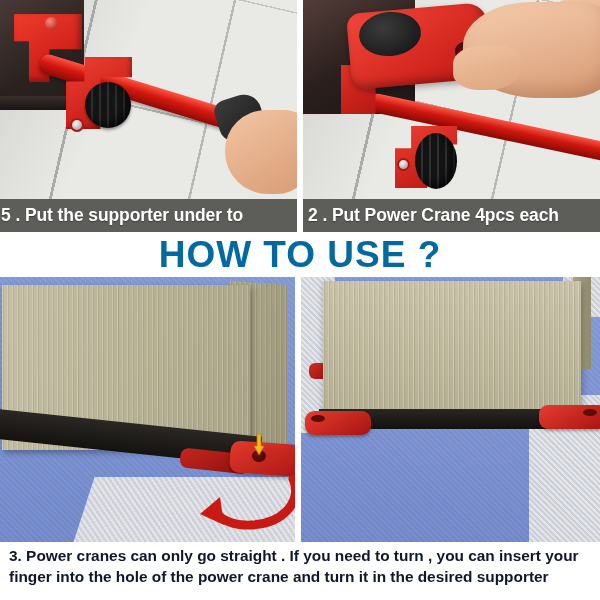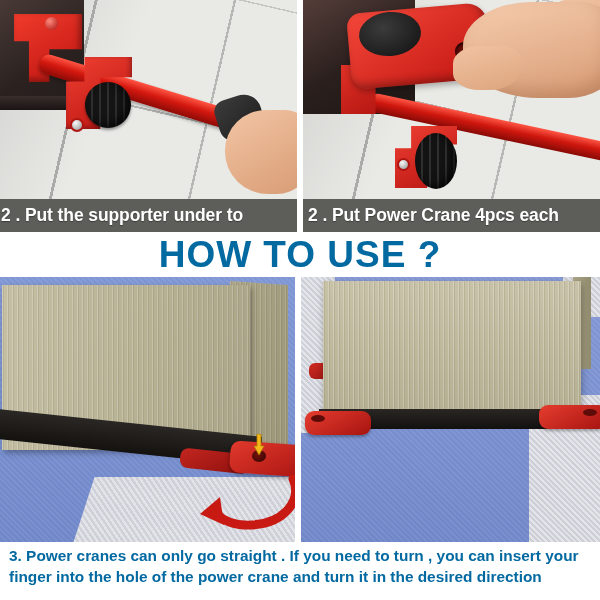--- a/index.html
+++ b/index.html
@@ -308,21 +308,21 @@
   }
   .hole4a { position:absolute; left:10px; top:138px; width:14px; height:7px;
     border-radius:50%; background:#5e0c09; }
   .hole4b { position:absolute; left:282px; top:132px; width:14px; height:7px;
     border-radius:50%; background:#5e0c09; }
 
   
   .caption {
     position:absolute; left:0; top:546px; width:596px; height:54px;
     padding:0 9px;
-    font-size:15.4px; font-weight:bold; color:#0369a1;
+    font-size:15.4px; font-weight:bold; color:#0f172a;
     line-height:1.36;
   }
 </style>
 </head>
 <body>
 
 <div id="page">
 
   <div class="panel p1">
     <div class="tilefloor"></div>
@@ -348,21 +348,21 @@
     <div class="hook2"></div>
     <div class="bolt2"></div>
     <div class="crane-body"></div>
     <div class="crane-pad"></div>
     <div class="crane-hole"></div>
     <div class="arm2b"></div>
     <div class="hand2"></div>
     <div class="hand2b"></div>
   </div>
 
-  <div class="labelbar lb1">2 . Put the supporter under to</div>
+  <div class="labelbar lb1">5 . Put the supporter under to</div>
   <div class="labelbar lb2">2 . Put Power Crane 4pcs each</div>
 
   <div class="banner">
     <span>HOW TO USE ?</span>
   </div>
 
   <div class="panel p3">
     <div class="carpet-blue"></div>
     <div class="carpet-white3"></div>
     <div class="cab3side"></div>
@@ -392,16 +392,16 @@
     <div class="cab4"></div>
     <div class="cab4base"></div>
     <div class="crane4a"></div>
     <div class="crane4b"></div>
     <div class="hole4a"></div>
     <div class="hole4b"></div>
   </div>
 
   <div class="caption">
     <div>3. Power cranes can only go straight . If you need to turn , you can insert your</div>
-    <div>finger into the hole of the power crane and turn it in the desired direction</div>
+    <div>finger into the hole of the power crane and turn it in the desired supporter</div>
   </div>
 
 </div>
 
 </body></html>

